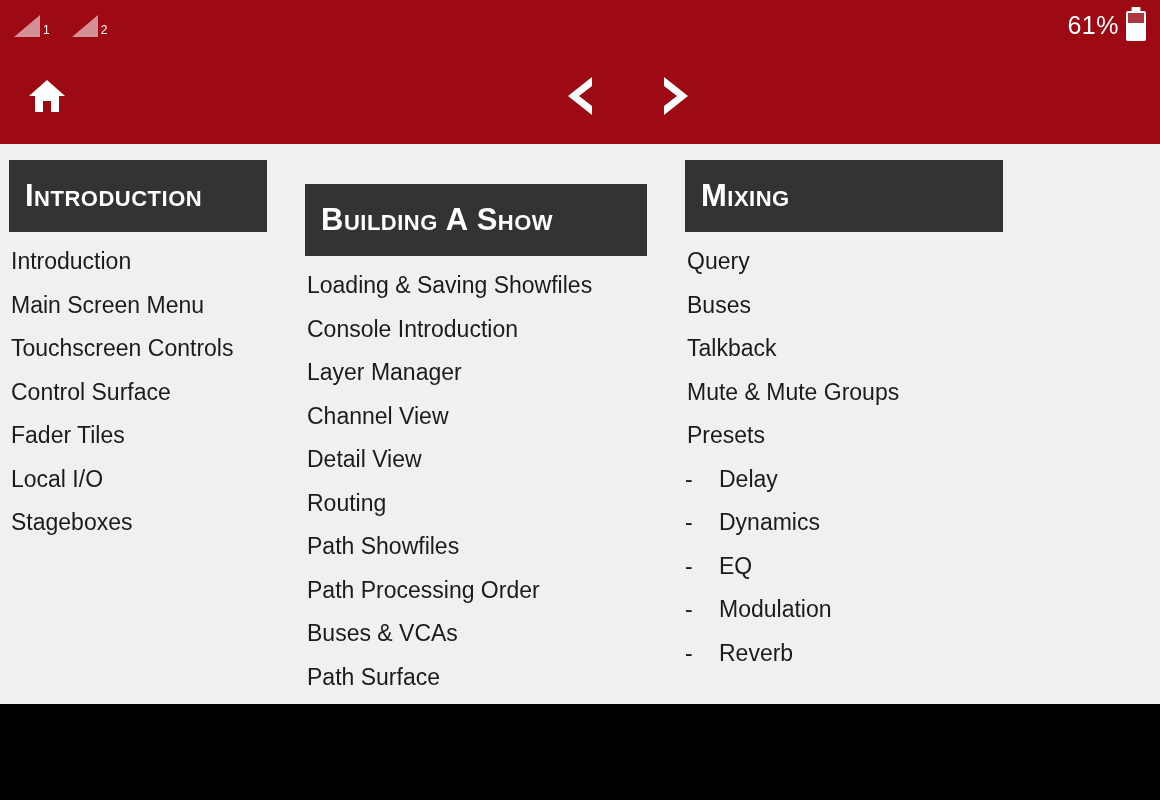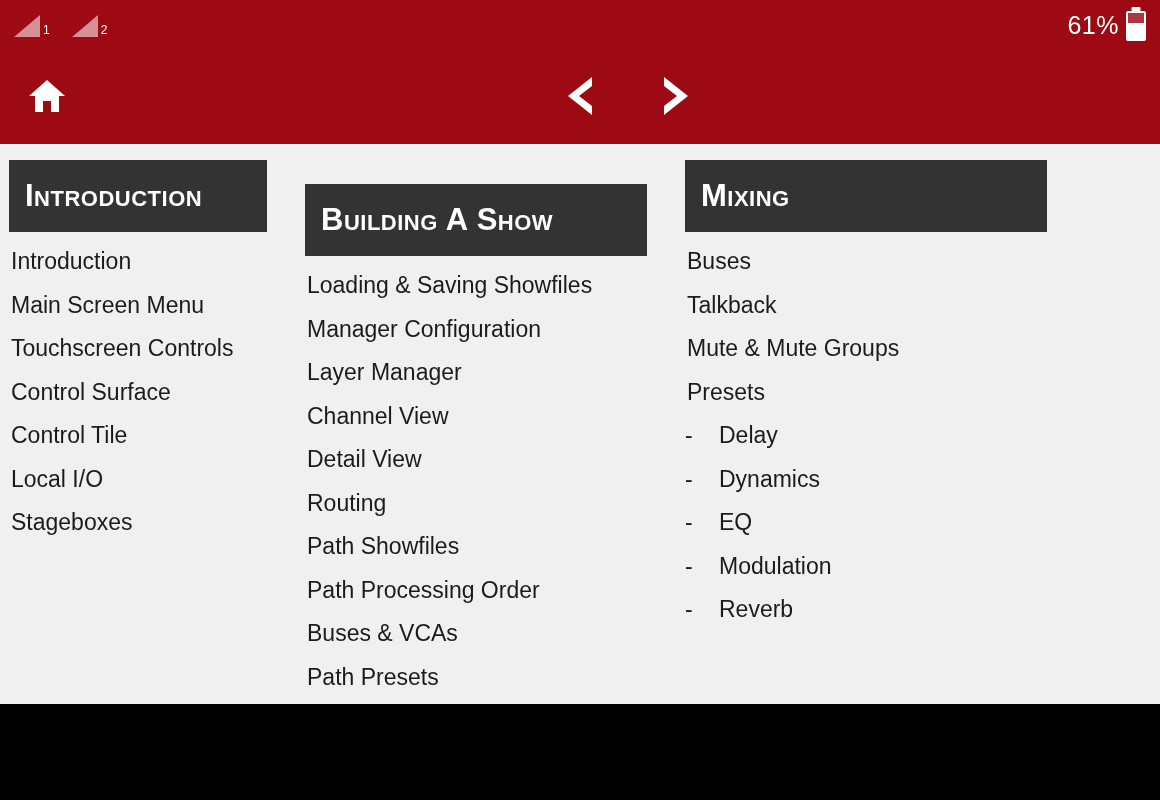--- a/index.html
+++ b/index.html
@@ -133,21 +133,21 @@
     background: #333333;
     color: #ffffff;
     height: 72px;
     display: flex;
     align-items: center;
     padding: 0 16px;
     margin-bottom: 18px;
   }
   .col-0 .col-header { width: 258px; }
   .col-1 .col-header { width: 342px; }
-  .col-2 .col-header { width: 362px; }
+  .col-2 .col-header { width: 318px; }
   .col-header-text {
     font-size: 31px;
     font-weight: bold;
     font-variant: small-caps;
     text-transform: capitalize;
     letter-spacing: 0.5px;
     white-space: nowrap;
   }
 
   .link-item {
@@ -227,45 +227,46 @@
   <div class="content">
 
     <div class="column col-0">
       <div class="col-header">
         <span class="col-header-text">Introduction</span>
       </div>
       <div class="link-item">Introduction</div>
       <div class="link-item">Main Screen Menu</div>
       <div class="link-item">Touchscreen Controls</div>
       <div class="link-item">Control Surface</div>
-      <div class="link-item">Control Tile</div>
+      <div class="link-item">Fader Tiles</div>
       <div class="link-item">Local I/O</div>
       <div class="link-item">Stageboxes</div>
     </div>
 
     <div class="column col-1">
       <div class="col-header">
         <span class="col-header-text">Building a Show</span>
       </div>
       <div class="link-item">Loading &amp; Saving Showfiles</div>
-      <div class="link-item">Manager Configuration</div>
+      <div class="link-item">Console Introduction</div>
       <div class="link-item">Layer Manager</div>
       <div class="link-item">Channel View</div>
       <div class="link-item">Detail View</div>
       <div class="link-item">Routing</div>
       <div class="link-item">Path Showfiles</div>
       <div class="link-item">Path Processing Order</div>
       <div class="link-item">Buses &amp; VCAs</div>
-      <div class="link-item">Path Presets</div>
+      <div class="link-item">Path Surface</div>
     </div>
 
     <div class="column col-2">
       <div class="col-header">
         <span class="col-header-text">Mixing</span>
       </div>
+      <div class="link-item">Query</div>
       <div class="link-item">Buses</div>
       <div class="link-item">Talkback</div>
       <div class="link-item">Mute &amp; Mute Groups</div>
       <div class="link-item">Presets</div>
       <div class="link-item sub">
         <span class="dash">-</span>
         <span>Delay</span>
       </div>
       <div class="link-item sub">
         <span class="dash">-</span>

